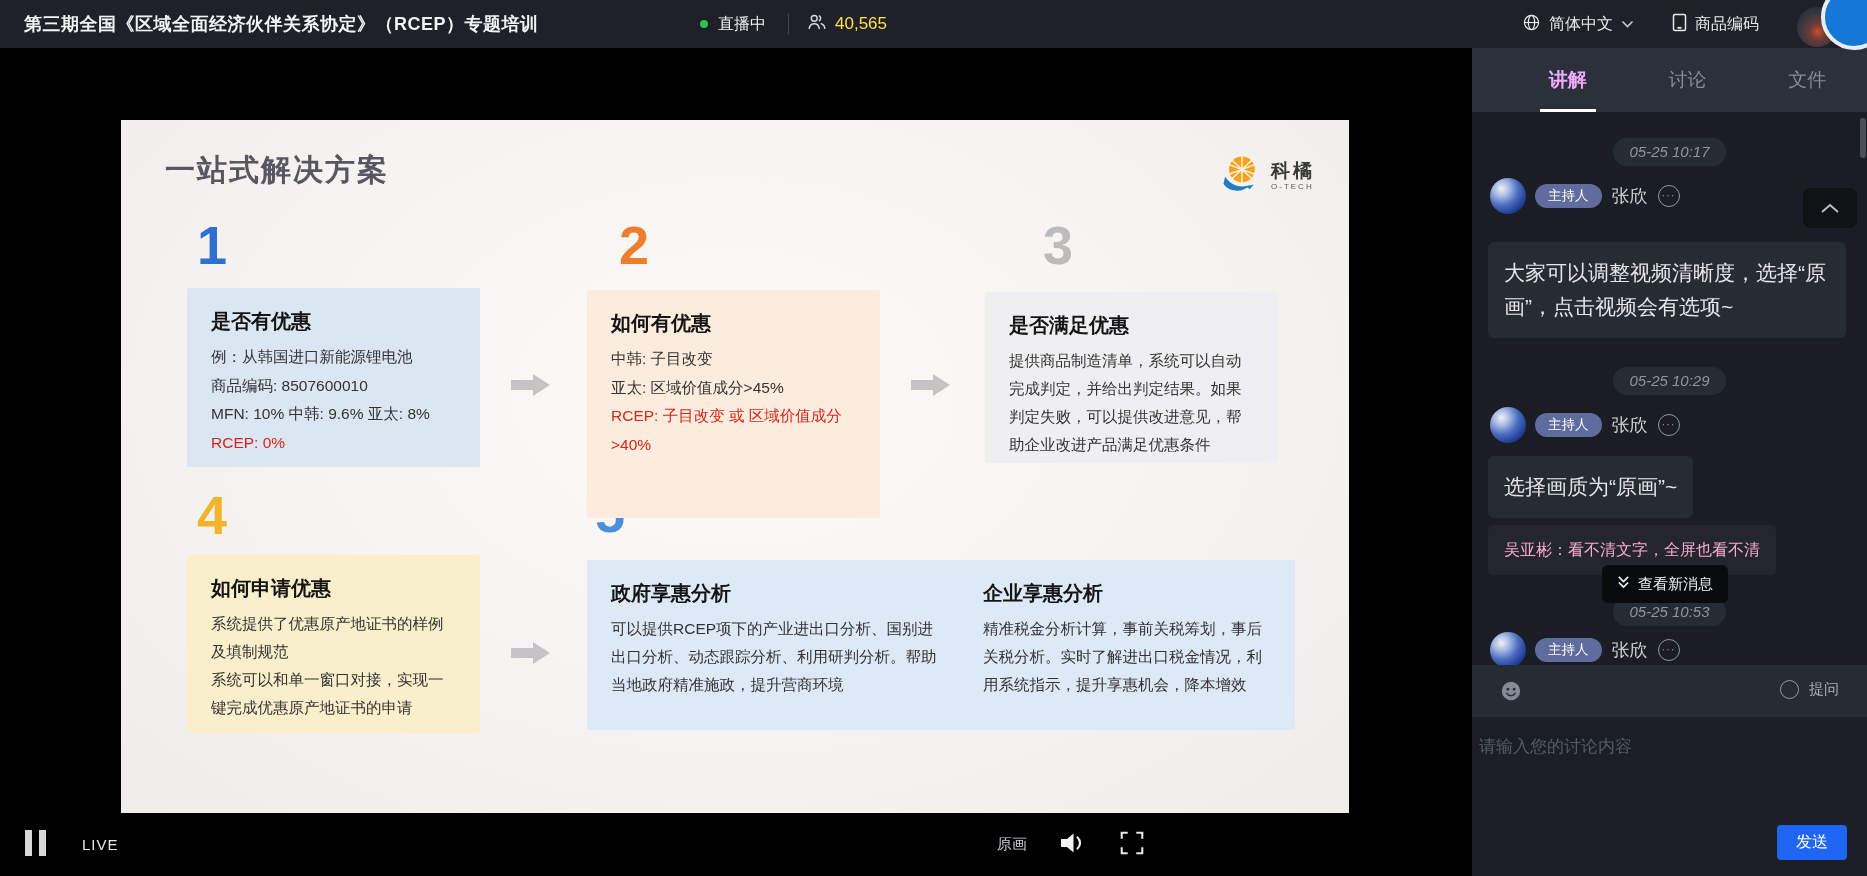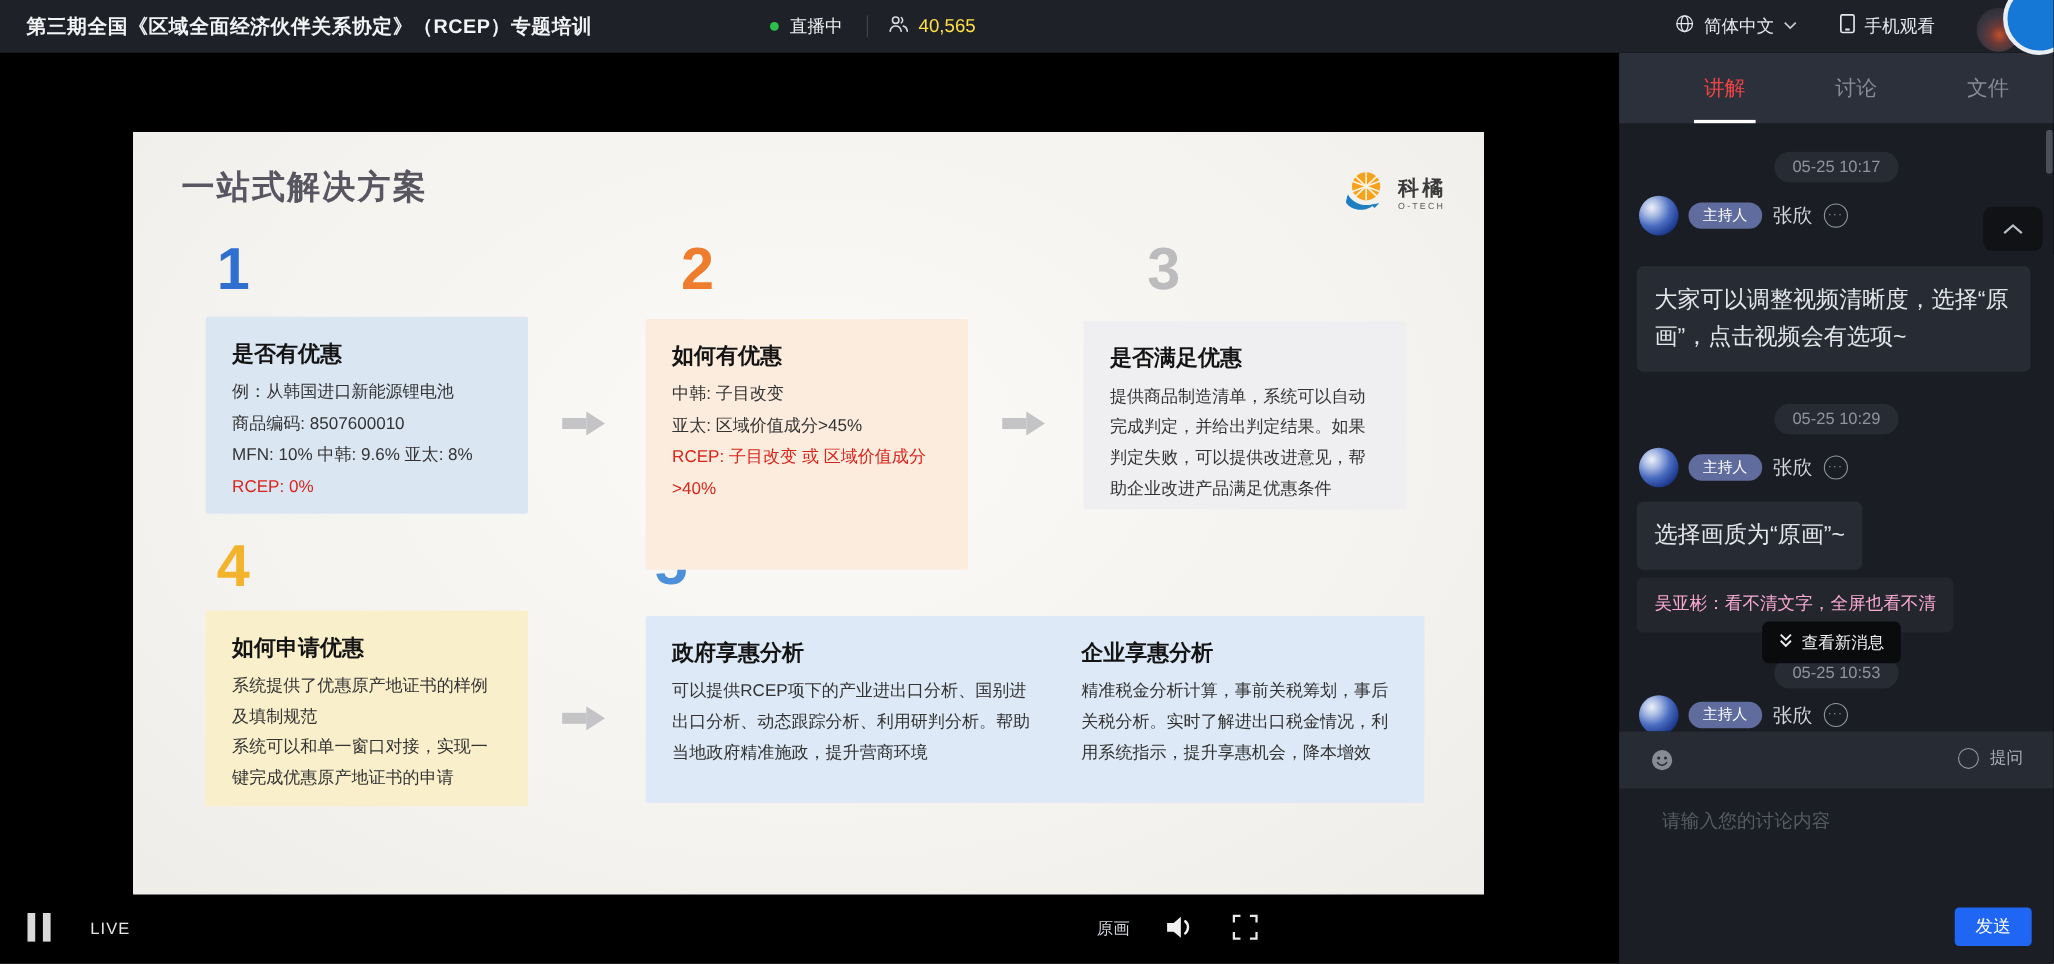--- a/index.html
+++ b/index.html
@@ -63,26 +63,26 @@
   .pause i{display:block;width:7px;height:26px;background:#d9d9d9;}
   .live-label{position:absolute;left:82px;top:24px;color:#e8e8e8;font-size:15px;letter-spacing:1px;}
   .quality{position:absolute;right:145px;top:23px;color:#d0d3d8;font-size:15px;cursor:pointer;}
   .volume{position:absolute;right:84px;top:18px;cursor:pointer;}
   .fullscreen{position:absolute;right:27px;top:19px;cursor:pointer;}
 
   
   .panel{position:absolute;left:1472px;top:48px;width:395px;height:828px;background:#1a1d23;}
   .tabs{position:absolute;left:0;top:0;width:100%;height:64px;background:#2b303b;display:flex;}
   .tab{flex:1;display:flex;align-items:center;justify-content:center;color:#878c96;font-size:19px;position:relative;cursor:pointer;}
-  .tab.active{color:#ef4444;font-weight:400;margin-left:36px;}
+  .tab.active{color:#f0abfc;font-weight:700;margin-left:36px;}
   .tab.active::after{content:"";position:absolute;bottom:0;left:50%;transform:translateX(-50%);width:56px;height:3px;background:#fff;}
 
   .chat{position:absolute;left:0;top:64px;width:100%;height:553px;overflow:hidden;padding-top:26px;box-sizing:border-box;}
   .time-pill{width:fit-content;margin:0 auto;background:#272b33;color:#8f949d;font-size:15px;
-    padding:4px 16px;border-radius:16px;height:20px;line-height:20px;}
+    padding:4px 16px;border-radius:16px;height:20px;line-height:20px;font-style:italic;}
   .tp2{margin-top:29px;} .tp3{margin-top:23px;}
   .user-row{display:flex;align-items:center;margin:10px 0 0 18px;height:40px;}
   .ur3{margin-top:4px;}
   .avatar{width:36px;height:36px;border-radius:50%;flex:0 0 36px;
     background:radial-gradient(circle at 32% 30%,#eef1f8 0%,#a9bbe3 22%,#4a6cc0 48%,#1d3a8f 75%,#132a69 100%);}
   .badge{margin-left:9px;background:#5f6c9d;color:#fff;font-size:13.5px;padding:5px 13px;border-radius:14px;line-height:1;}
   .uname{margin-left:10px;color:#d2d5da;font-size:18px;}
   .more{margin-left:10px;width:20px;height:20px;border:1.5px solid #9096a0;border-radius:50%;
     color:#9096a0;font-size:11px;line-height:18px;text-align:center;letter-spacing:1px;cursor:pointer;}
   .bubble{width:fit-content;max-width:326px;margin:26px 16px 0 16px;background:#272b33;color:#e4e6ea;
@@ -98,21 +98,21 @@
   .scroll-thumb{position:absolute;right:1px;top:70px;width:6px;height:40px;background:#4b5058;border-radius:3px;cursor:pointer;}
 
   .ctoolbar{position:absolute;left:0;top:617px;width:100%;height:52px;background:#262b34;}
   .emoji-btn{position:absolute;left:28px;top:15px;cursor:pointer;}
   .ask{position:absolute;right:28px;top:15px;display:flex;align-items:center;gap:10px;cursor:pointer;}
   .ask-circle{width:17px;height:17px;border:1.5px solid #9298a2;border-radius:50%;}
   .ask-label{color:#aab0ba;font-size:15px;}
 
   .composer{position:absolute;left:0;top:669px;width:100%;height:159px;background:#1b1e25;}
   .composer textarea{width:100%;height:100px;background:transparent;border:none;outline:none;resize:none;
-    color:#c9ccd2;font-size:17px;padding:18px 39px;box-sizing:border-box;font-family:Liberation Serif, serif;}
+    color:#c9ccd2;font-size:17px;padding:18px 7px;box-sizing:border-box;font-family:Liberation Serif, serif;}
   .composer textarea::placeholder{color:#565c66;}
   .send{position:absolute;right:20px;bottom:16px;width:70px;height:35px;background:#2066f5;border:none;
     border-radius:4px;color:#fff;font-size:16px;cursor:pointer;font-family:inherit;}
 </style>
 </head>
 <body>
 
 <div id="stage">
 
   <header class="topbar">
@@ -149,21 +149,21 @@
             </svg>
         </span>
       </div>
       <div class="mobile">
         <span>
           <svg width="15" height="19" viewBox="0 0 15 19" fill="none" stroke="#e7e9ec" stroke-width="1.5">
             <rect x="1.5" y="1.5" width="12" height="16" rx="1.5"></rect>
               <path d="M5.5 14.8h4" stroke-width="1.8"></path>
           </svg>
         </span>
-        <span>手机观看</span>
+        <span>商品编码</span>
       </div>
       <div class="tb-avatar"></div>
     </div>
     <div class="corner-widget"></div>
   </header>
 
   <div class="video">
 
     <div class="slide">
       <div class="slide-title">一站式解决方案</div>

